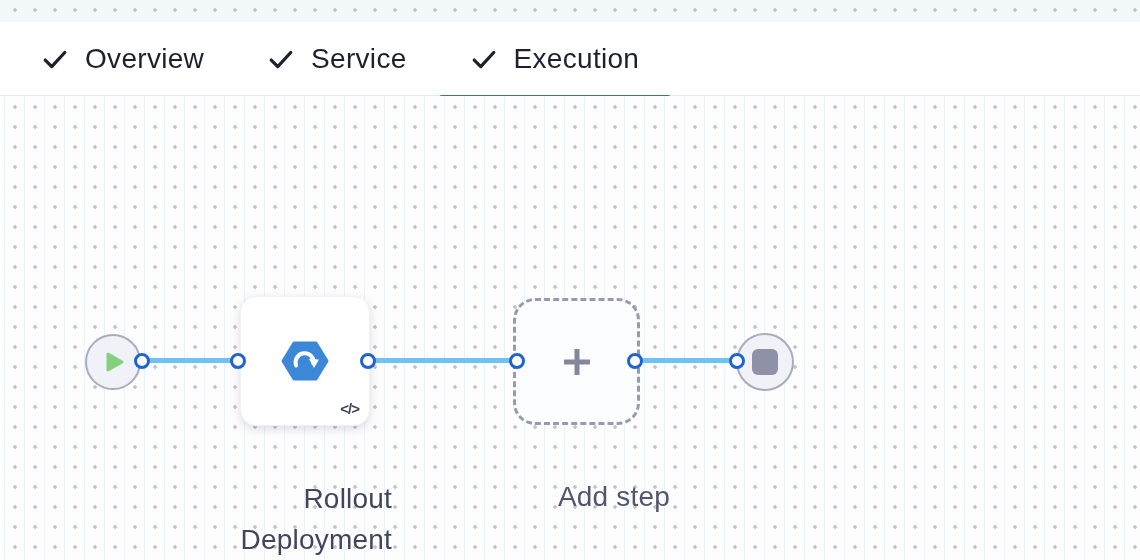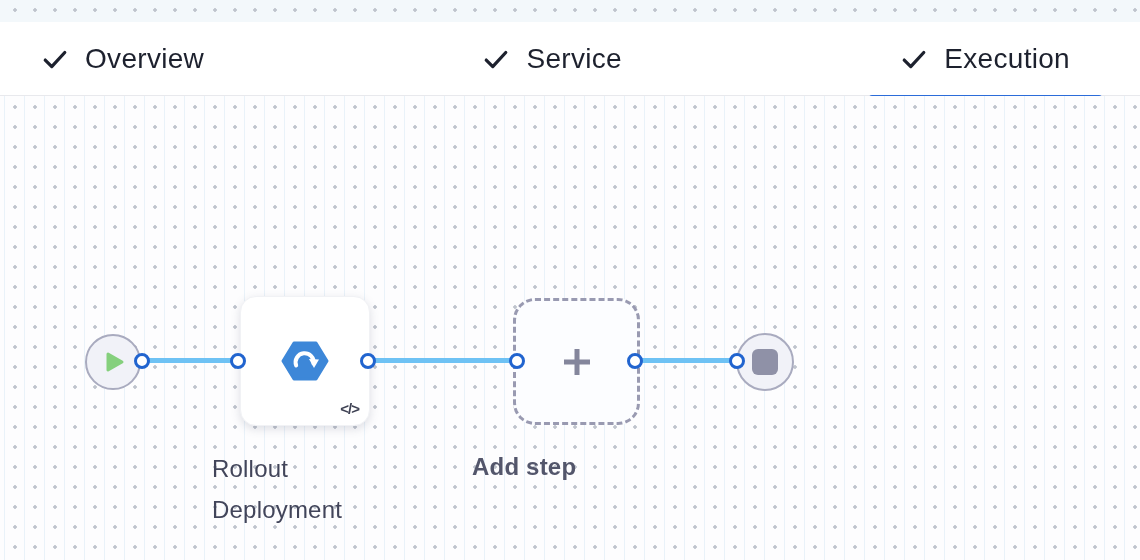--- a/index.html
+++ b/index.html
@@ -14,21 +14,21 @@
     font-family:"Liberation Sans","DejaVu Sans",sans-serif;}
   .screen{position:relative;width:1140px;height:560px;}
 
   
   .top-strip{height:22px;background-color:var(--strip_bg);
     background-image:radial-gradient(circle,var(--grid_dot) 1.5px,transparent 2px);
     background-size:20px 20px;background-position:5px 0;}
 
   
   .tabbar{height:74px;background:#fff;border-bottom:1px solid var(--tabbar_border);
-    display:flex;align-items:center;justify-content:space-between;
+    display:flex;align-items:center;
     padding:0 38px 0 10px;position:relative;}
   .tab{position:relative;display:flex;align-items:center;gap:17px;height:100%;
     padding:0 32px;background:none;border:none;cursor:pointer;
     font-family:inherit;font-size:28px;font-weight:500;letter-spacing:.3px;
     color:var(--tab_text);}
   .tab.active{font-weight:400;}
   .tab.active::after{content:"";position:absolute;left:0;right:0;bottom:-6px;
     height:6px;border-radius:4px;background:var(--accent);}
   .tab .check{width:26px;height:26px;flex:0 0 auto;color:var(--tab_text);}
 
@@ -56,22 +56,22 @@
     background:#fff;border:1px solid #f1f2f5;border-radius:16px;cursor:pointer;
     box-shadow:0 3px 10px rgba(80,85,110,.18);z-index:2;
     display:flex;align-items:center;justify-content:center;}
   .code-glyph{position:absolute;right:10px;bottom:8px;font-size:15px;font-weight:700;
     letter-spacing:-1px;color:var(--code_glyph);}
 
   .add-step{position:absolute;left:513px;top:202px;width:127px;height:127px;
     background:#fcfdff;border:3px dashed var(--dash_gray);border-radius:22px;
     display:flex;align-items:center;justify-content:center;cursor:pointer;z-index:2;}
 
-  .node-label{position:absolute;width:180px;text-align:left;font-size:24px;
-    line-height:41px;letter-spacing:.2px;color:var(--label_text);}
+  .node-label{position:absolute;width:180px;text-align:right;font-size:28px;
+    line-height:41px;letter-spacing:.2px;color:var(--label_text);margin-top:30px;}
   .node-label.light{color:var(--label_text_light);}
 </style>
 </head>
 <body>
 
 <div class="screen">
 
   <div class="top-strip"></div>
 
   <nav class="tabbar">
@@ -127,16 +127,16 @@
     </div>
 
     <div class="port" style="left:134px;"></div>
     <div class="port" style="left:230px;"></div>
     <div class="port" style="left:360px;"></div>
     <div class="port" style="left:509px;"></div>
     <div class="port" style="left:627px;"></div>
     <div class="port" style="left:729px;"></div>
 
     <div class="node-label" style="left:212px;top:352px;">Rollout Deployment</div>
-    <div class="node-label light" style="left:472px;top:350px;font-weight:bold;">Add step</div>
+    <div class="node-label light" style="left:490px;top:350px;">Add step</div>
 
   </div>
 </div>
 
 </body></html>

